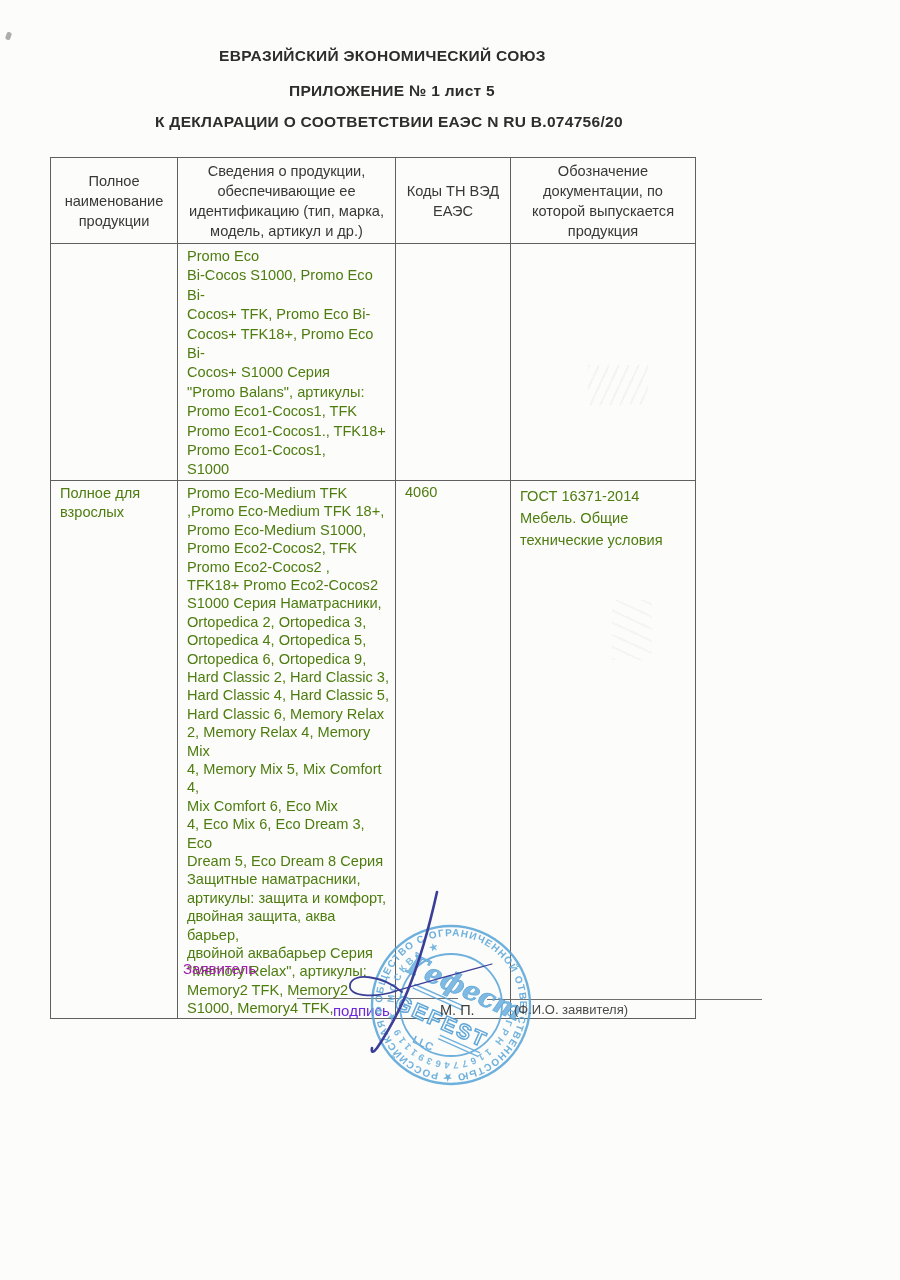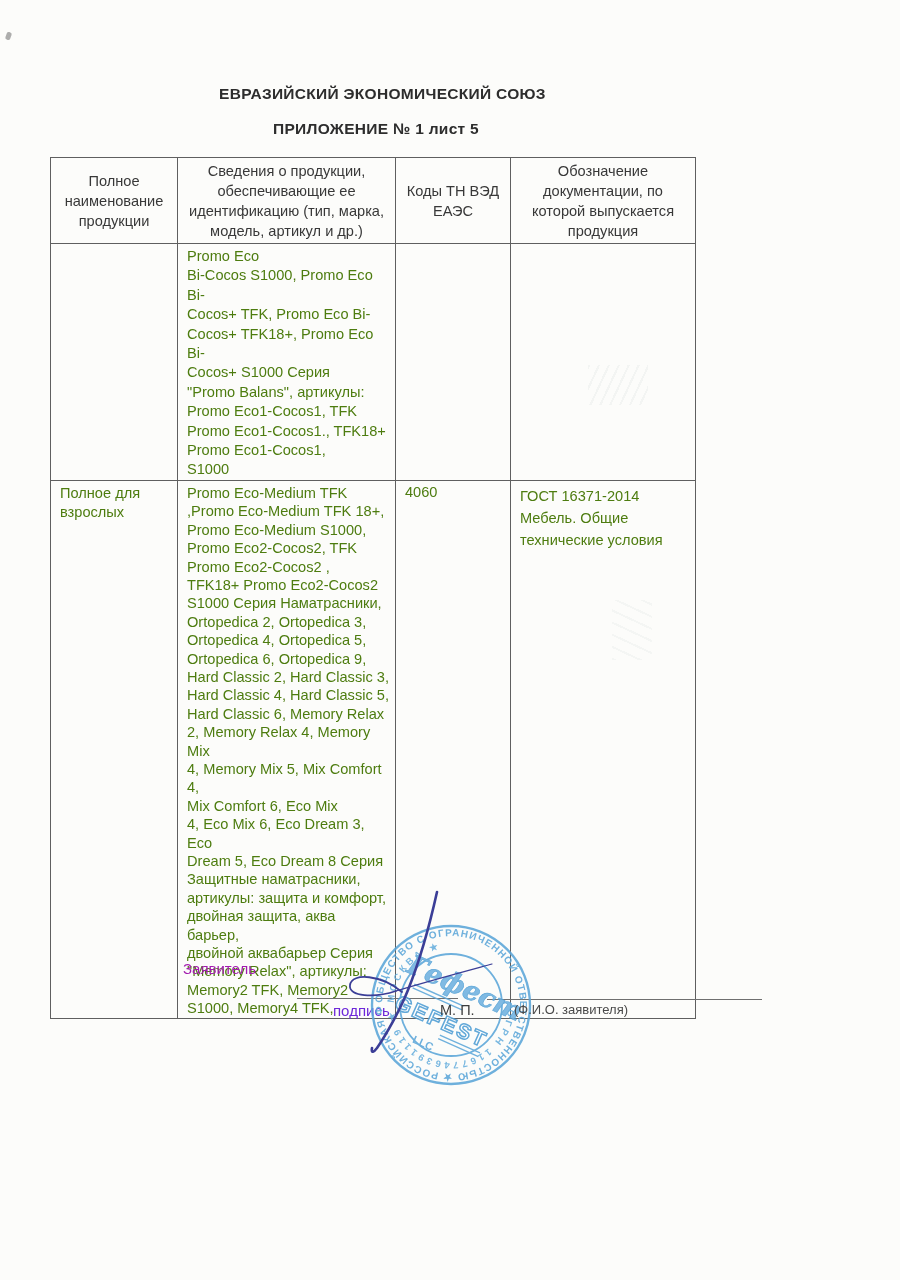--- a/index.html
+++ b/index.html
@@ -1,22 +1,22 @@
 <!DOCTYPE html>
 <html><head>
 <meta charset="utf-8">
 <style>
   html,body{margin:0;padding:0;}
   body{width:900px;height:1280px;background:#f6f6f4;font-family:"Liberation Sans",sans-serif;}
   .page{position:relative;width:900px;height:1280px;background:#fcfcfa;overflow:hidden;color:#3f3f3f;}
 
   
-  .hline{position:absolute;font-weight:bold;font-size:15.5px;color:#2d2d2d;letter-spacing:.3px;white-space:nowrap;margin-top:38px;}
+  .hline{position:absolute;font-weight:bold;font-size:15.5px;color:#2d2d2d;letter-spacing:.3px;white-space:nowrap;}
   .hline1{left:219px;top:47px;}
-  .hline2{left:273px;top:82px;}
+  .hline2{left:289px;top:82px;}
   .hline3{left:155px;top:113px;}
 
   
   table.doc{position:absolute;left:50px;top:157px;width:645px;border-collapse:collapse;table-layout:fixed;background:transparent;}
   table.doc td,table.doc th{border:1px solid #5f5f5f;font-weight:normal;color:#4d7c0f;vertical-align:top;padding:3px 4px 0 9px;font-size:14.6px;overflow:hidden;}
   tr.rhead{height:86px;}
   tr.r1{height:210px;}
   tr.r2{height:470px;}
   tr.rhead th{vertical-align:middle;text-align:center;padding:2px 5px;line-height:20px;color:#383838;}
   .details{white-space:pre-line;line-height:19.4px;}
@@ -46,20 +46,21 @@
   .smudge2{left:612px;top:600px;width:40px;height:60px;background:
     repeating-linear-gradient(25deg,rgba(150,170,170,.08) 0 2px,rgba(255,255,255,0) 2px 11px);}
 </style>
 </head>
 <body>
 
 <div class="page">
 
   <div class="hline hline1">ЕВРАЗИЙСКИЙ ЭКОНОМИЧЕСКИЙ СОЮЗ</div>
   <div class="hline hline2">ПРИЛОЖЕНИЕ № 1 лист 5</div>
+  <div class="hline hline3">К ДЕКЛАРАЦИИ О СООТВЕТСТВИИ ЕАЭС N RU В.074756/20</div>
 
   <table class="doc">
     <colgroup>
       <col style="width:127px">
         <col style="width:218px">
         <col style="width:115px">
         <col style="width:185px">
     </colgroup>
     <tbody>
         <tr class="rhead">

